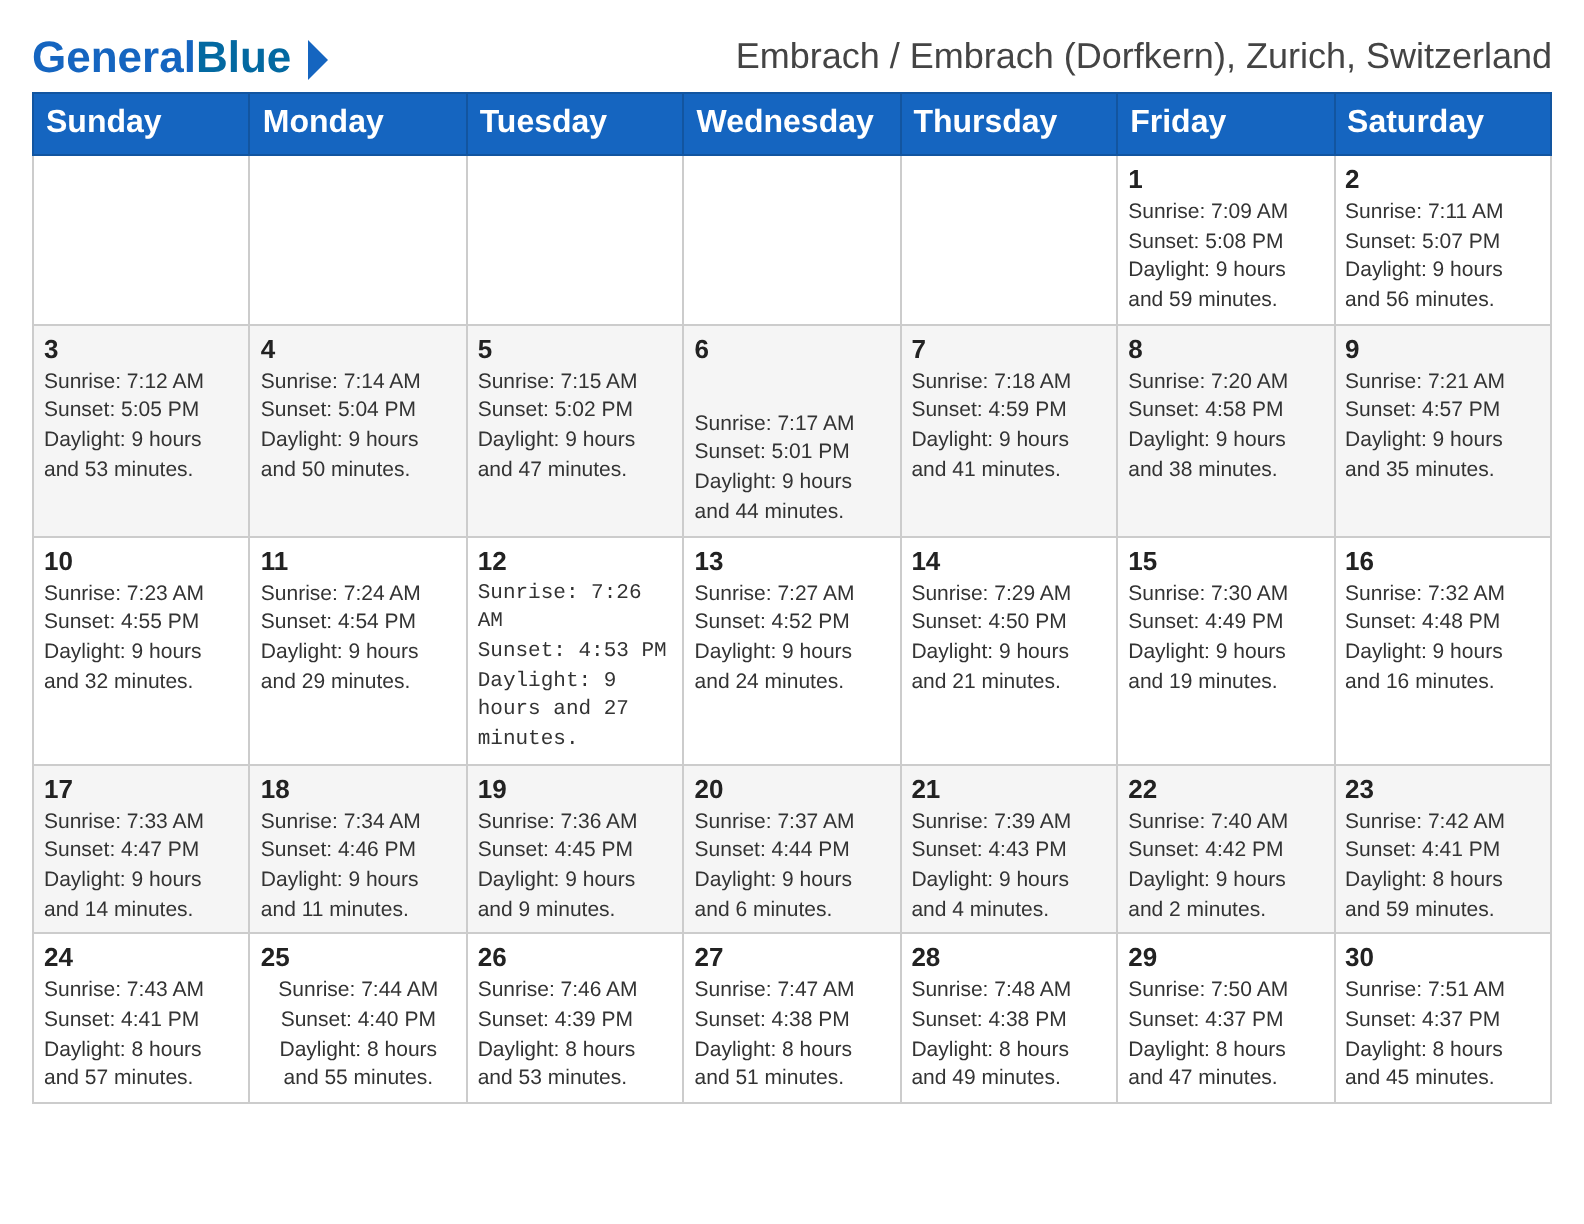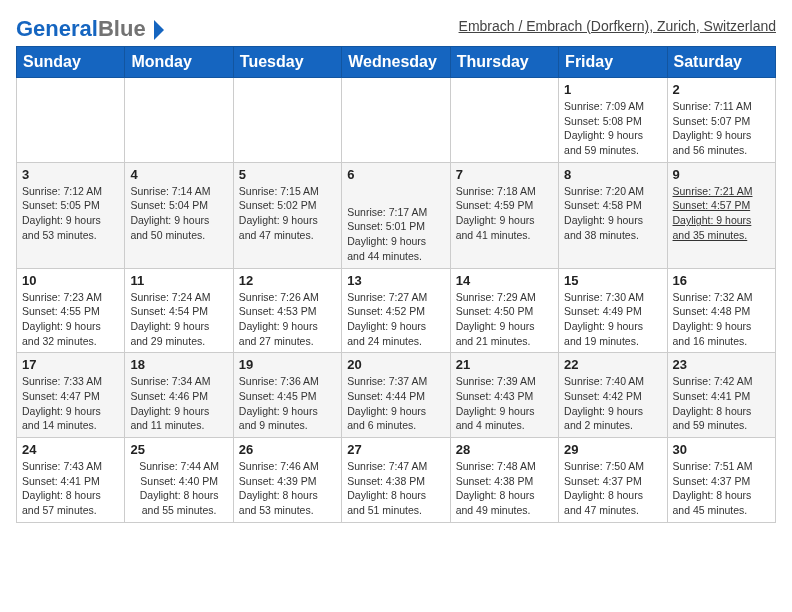--- a/index.html
+++ b/index.html
@@ -19,24 +19,23 @@
     .title-block {
       text-align: right;
     }
     .month-title {
       font-size: 32px;
       font-weight: bold;
       color: #222;
       line-height: 1.1;
     }
     .subtitle {
-      font-size: 14px;
+      font-size: 18px;
       color: #444;
       margin-top: 2px;
-      text-decoration: underline;
     }
     table {
       width: 100%;
       border-collapse: collapse;
       table-layout: fixed;
       font-size: 11px;
     }
     thead th {
       background-color: #1565c0;
       color: #fff;
@@ -97,21 +96,21 @@
       top: -2px;
     }
   </style>
 </head>
 <body>
 
 <div class="header">
   <div class="logo-wrapper">
     <div>
       <span class="logo-name">
-        <span>General</span><span style="color:#737373;">Blue</span>
+        <span>General</span><span style="color:#0369a1;">Blue</span>
       </span>
       <span class="logo-arrow"></span>
     </div>
   </div>
   <div class="title-block">
     <div class="subtitle">Embrach / Embrach (Dorfkern), Zurich, Switzerland</div>
   </div>
 </div>
 
 <table>
@@ -178,41 +177,41 @@
 Daylight: 9 hours and 41 minutes.</div>
         </td>
         <td>
           <span class="day-number">8</span>
           <div class="day-info" style="white-space: pre-line;">Sunrise: 7:20 AM
 Sunset: 4:58 PM
 Daylight: 9 hours and 38 minutes.</div>
         </td>
         <td>
           <span class="day-number">9</span>
-          <div class="day-info" style="white-space: pre-line; text-decoration: underline;">Sunrise: 7:21 AM
+          <div class="day-info" style="white-space: pre-line;">Sunrise: 7:21 AM
 Sunset: 4:57 PM
 Daylight: 9 hours and 35 minutes.</div>
         </td>
       </tr>
       <tr>
         <td>
           <span class="day-number">10</span>
           <div class="day-info" style="white-space: pre-line;">Sunrise: 7:23 AM
 Sunset: 4:55 PM
 Daylight: 9 hours and 32 minutes.</div>
         </td>
         <td>
           <span class="day-number">11</span>
           <div class="day-info" style="white-space: pre-line;">Sunrise: 7:24 AM
 Sunset: 4:54 PM
 Daylight: 9 hours and 29 minutes.</div>
         </td>
         <td>
           <span class="day-number">12</span>
-          <div class="day-info" style="white-space: pre-line;">Sunrise: 7:26 AM
+          <div class="day-info" style="white-space: pre-line; font-family: Liberation Mono, monospace;">Sunrise: 7:26 AM
 Sunset: 4:53 PM
 Daylight: 9 hours and 27 minutes.</div>
         </td>
         <td>
           <span class="day-number">13</span>
           <div class="day-info" style="white-space: pre-line;">Sunrise: 7:27 AM
 Sunset: 4:52 PM
 Daylight: 9 hours and 24 minutes.</div>
         </td>
         <td>

